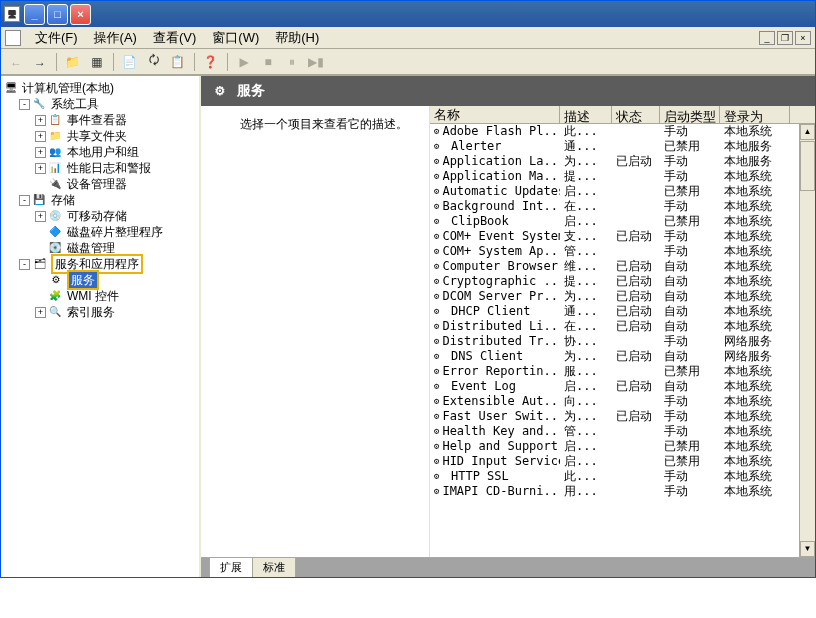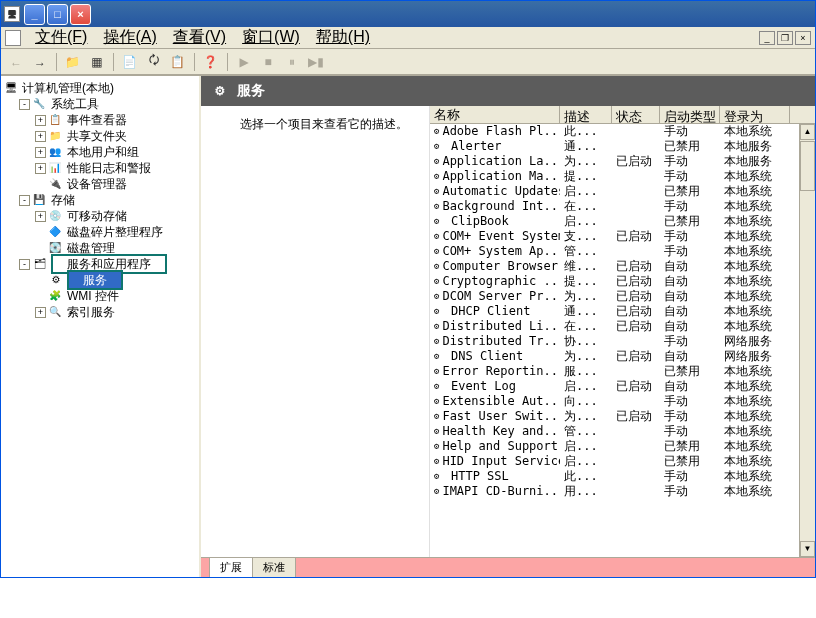--- a/index.html
+++ b/index.html
@@ -7,53 +7,53 @@
   .window { width: 816px; height: 578px; border: 1px solid #0054e3; display: flex; flex-direction: column; }
   .titlebar { height: 26px; background: linear-gradient(to bottom, #3a6ea5, #2556a1); display: flex; align-items: center; padding: 0 3px; color: white; font-weight: bold; font-size: 12px; }
   .titlebar .icon { width: 16px; height: 16px; margin-right: 4px; background: #fff; border: 1px solid #888; display:inline-flex; align-items:center; justify-content:center; font-size:8px; color:#333;}
   .titlebar .title { flex: 1; }
   .winbuttons { display: flex; gap: 2px; }
   .winbtn { width: 21px; height: 21px; border-radius: 3px; border: 1px solid #fff; display: flex; align-items: center; justify-content: center; font-size: 11px; font-weight: bold; }
   .winbtn.min, .winbtn.max { background: linear-gradient(#6a9cef,#3a6ed0); color:#fff;}
   .winbtn.close { background: linear-gradient(#f08282,#e24a3b); color:#fff;}
   .menubar { height: 22px; background: #ece9d8; display: flex; align-items: center; padding: 0 4px; border-bottom: 1px solid #aca899; position: relative; }
   .menubar .appicon{width:16px;height:16px;background:#fff;border:1px solid #888;margin-right:6px;}
-  .menubar .mitem { padding: 2px 8px; font-size: 16px; text-decoration: underline; }
+  .menubar .mitem { padding: 2px 8px; font-size: 13px; }
   .menubar .mdichild { position:absolute; right:4px; display:flex; gap:2px;}
   .mdibtn{width:16px;height:14px;border:1px solid #888;background:#ece9d8;font-size:9px;line-height:12px;text-align:center;}
   .toolbar { height: 26px; background: #ece9d8; border-bottom: 1px solid #aca899; display: flex; align-items: center; padding: 0 4px; gap: 2px; }
   .tbtn { width: 22px; height: 22px; display:flex; align-items:center; justify-content:center; border:1px solid transparent; font-size:12px; color:#333;}
   .tbtn.disabled{color:#aca899;}
   .tsep{width:1px;height:18px;background:#aca899;margin:0 3px;}
   .content { flex:1; display:flex; background:#fff; border-top:1px solid #aca899; min-height:0;}
   .tree { width: 200px; border-right:2px solid #ece9d8; background:#fff; padding:4px 2px; font-size:12px; overflow:auto;}
   .tnode { display:flex; align-items:center; white-space:nowrap; height:16px; line-height:16px;}
   .texp { width:11px; height:11px; border:1px solid #918e78; background:#fff; color:#000; font-size:9px; line-height:9px; text-align:center; margin-right:2px;}
   .tnoexp { width:11px; height:11px; margin-right:2px;}
   .ticon { width:16px; height:14px; margin-right:3px; display:inline-flex; align-items:center; justify-content:center; font-size:10px;}
   .tlabel.selected { background:#316ac5; color:#fff; padding:0 2px;}
-  .tlabel.boxed{ border:2px solid #0f766e; padding:0 14px;}
+  .tlabel.boxed{ border:2px solid #eab308; padding:0 2px;}
   .i0{padding-left:0} .i1{padding-left:16px} .i2{padding-left:32px}
   .right { flex:1; display:flex; flex-direction:column; min-width:0;}
   .banner { height:30px; background:#5c5c5c; color:#fff; display:flex; align-items:center; padding-left:10px; font-size:14px; font-weight:bold;}
   .banner .bicon{width:18px;height:18px;margin-right:8px;display:flex;align-items:center;justify-content:center;font-size:12px;}
   .pane { flex:1; display:flex; min-height:0;margin-left:29px;}
   .desc { width:200px; padding:10px; font-size:12px; border-right:1px solid #e0e0e0;}
   .listwrap { flex:1; display:flex; flex-direction:column; min-width:0; position:relative;}
   .listhead { height:18px; background:#ece9d8; display:flex; border-bottom:1px solid #aca899; flex-shrink:0;}
   .lh { border-right:1px solid #aca899; padding:2px 4px; font-size:13px; overflow:hidden; white-space:nowrap;}
   .listbody { flex:1; overflow:hidden; font-family:"SimSun",monospace; font-size:12px;}
   .row { display:flex; height:15px; line-height:15px; white-space:nowrap;}
   .cell { padding:0 4px; overflow:hidden; text-overflow:ellipsis;}
   .c-name{width:130px;display:flex;align-items:center;} .c-desc{width:52px;} .c-stat{width:48px;} .c-start{width:60px;} .c-logon{width:70px;}
   .svcicon{width:14px;height:12px;margin-right:3px;font-size:9px;display:inline-flex;align-items:center;}
   .vscroll{position:absolute;right:0;top:18px;bottom:0;width:16px;background:#ece9d8;border-left:1px solid #aca899;}
   .vscroll .sbtn{height:16px;background:#ece9d8;border:1px solid #aca899;font-size:8px;text-align:center;line-height:14px;}
   .vscroll .thumb{height:50px;background:#ece9d8;border:1px solid #aca899;margin-top:1px;}
-  .tabs { height:20px; border-top:1px solid #aca899; display:flex; align-items:flex-end; padding-left:8px; background:#fca5a5;}
+  .tabs { height:20px; border-top:1px solid #aca899; display:flex; align-items:flex-end; padding-left:8px; background:#a3a3a3;}
   .tab { padding:2px 10px; font-size:11px; border:1px solid #aca899; border-bottom:none; background:#fff; margin-right:-1px;}
   .tab.inactive{background:#ece9d8;}
   .footer{height:40px;background:#fff;}
 </style>
 </head>
 <body>
 
 <div class="window">
   <div class="titlebar">
     <span class="icon">🖥</span>

